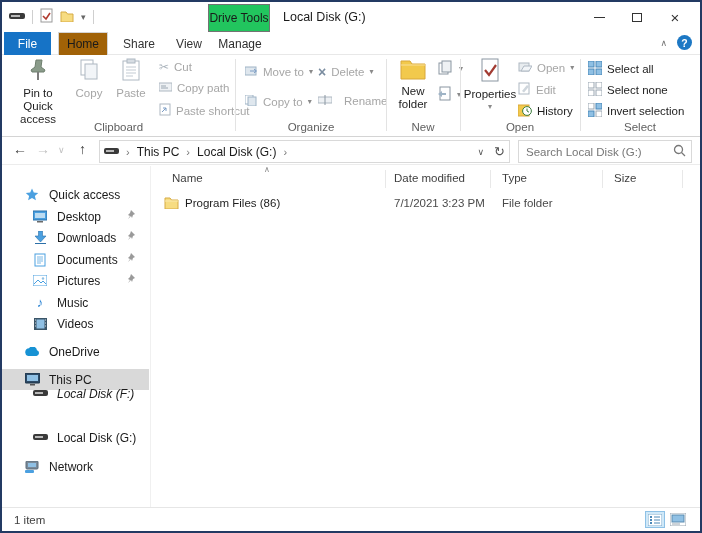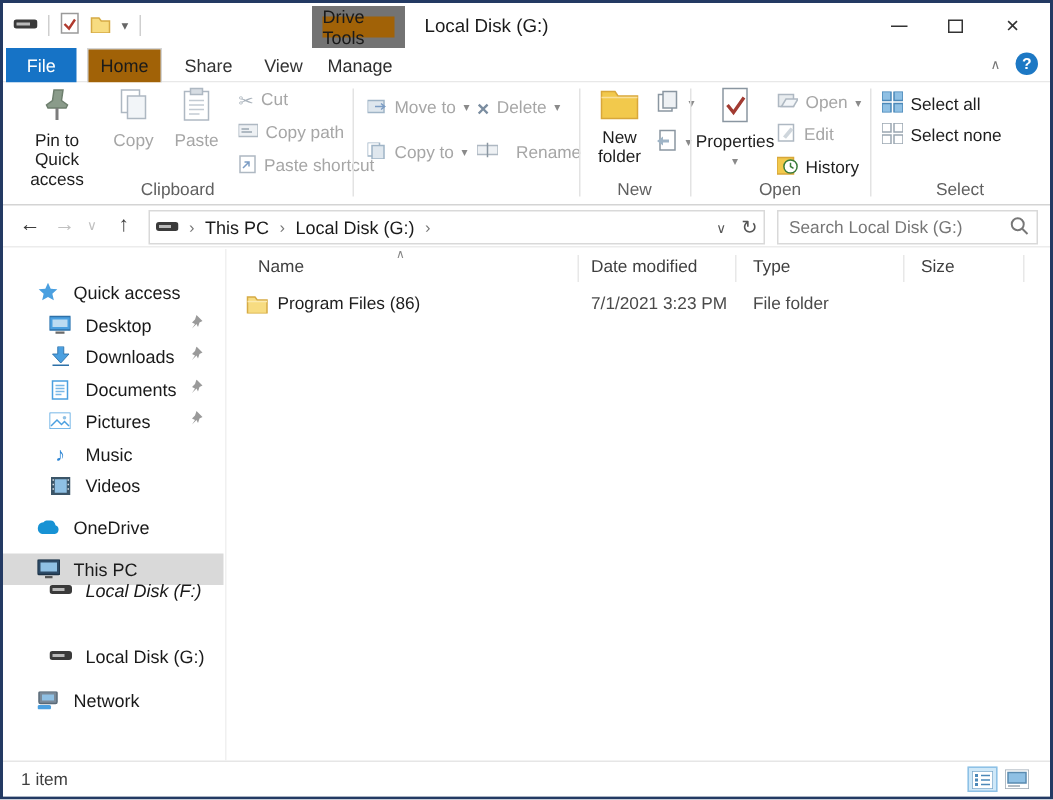--- a/index.html
+++ b/index.html
@@ -4,22 +4,22 @@
 <style>
   html,body{margin:0;padding:0;background:#fff;}
   *{box-sizing:border-box;}
   .window{position:relative;width:702px;height:533px;border:2px solid #233a63;background:#fff;
     font-family:"Liberation Sans",sans-serif;font-size:12px;color:#1e1e1e;overflow:hidden;}
   
   .titlebar{position:absolute;left:0;top:0;right:0;height:30px;background:#fff;}
   .qat{position:absolute;left:7px;top:0;height:30px;display:flex;align-items:center;gap:7px;}
   .qat-sep{width:1px;height:14px;background:#cfcfcf;}
   .caret{font-size:9px;color:#666;line-height:1;}
-  .ctx-tab{position:absolute;left:206px;top:2px;width:62px;height:28px;background:#a16207;
-    border:7px solid #737373;display:flex;align-items:center;justify-content:center;font-size:12px;color:#1a1a1a;}
+  .ctx-tab{position:absolute;left:206px;top:2px;width:62px;height:28px;background:#22c55e;
+    border:1px solid #737373;display:flex;align-items:center;justify-content:center;font-size:12px;color:#1a1a1a;}
   .win-title{position:absolute;left:281px;top:8px;font-size:12.5px;color:#1a1a1a;}
   .win-controls{position:absolute;right:6px;top:0;height:30px;display:flex;}
   .win-btn{width:38px;height:30px;display:flex;align-items:center;justify-content:center;color:#333;}
   .max-shape{width:10px;height:9px;border:1px solid #333;}
   .min-shape{width:11px;height:1px;background:#333;}
   .close-glyph{font-size:15px;color:#333;line-height:1;}
   
   .tabrow{position:absolute;left:0;top:30px;right:0;height:23px;border-bottom:1px solid #e8e8e8;background:#fff;}
   .tab{position:absolute;top:0;height:23px;display:flex;align-items:center;justify-content:center;font-size:12px;color:#333;}
   .tab-file{left:2px;width:47px;background:#1673c6;color:#fff;}
@@ -222,20 +222,21 @@
     </div>
     <div class="smallbtn dis" style="left:316px;top:40px;gap:12px;">
       <span>
         <svg width="14" height="10" viewBox="0 0 14 10">
             <rect x="0" y="2" width="14" height="6" fill="#eef1f4" stroke="#aeb8c2"></rect>
             <path d="M7 0 v10" stroke="#8a96a1"></path>
           </svg>
       </span>
       <span>Rename</span>
     </div>
+    <div class="grp-label" style="left:234px;width:150px;">Organize</div>
     <div class="grp-sep" style="left:384px;"></div>
 
     <div class="bigbtn en" style="left:389px;top:3px;width:44px;">
       <span>
         <svg width="26" height="22" viewBox="0 0 26 22">
             <path d="M1 3 h9 l2 3 h13 v15 H1 z" fill="#f2c94c" stroke="#d8a73a"></path>
             <path d="M1 7 h24" stroke="#f9e09a"></path>
           </svg>
       </span>
       <span>New folder</span>
@@ -317,20 +318,31 @@
     <div class="smallbtn en" style="left:586px;top:27px;">
       <span>
         <svg width="14" height="14" viewBox="0 0 14 14">
             <rect x="0" y="0" width="6" height="6" fill="none" stroke="#9aa6b1"></rect>
             <rect x="8" y="0" width="6" height="6" fill="none" stroke="#9aa6b1"></rect>
             <rect x="0" y="8" width="6" height="6" fill="none" stroke="#9aa6b1"></rect>
             <rect x="8" y="8" width="6" height="6" fill="none" stroke="#9aa6b1"></rect>
           </svg>
       </span>
       <span>Select none</span>
+    </div>
+    <div class="smallbtn en" style="left:586px;top:48px;">
+      <span>
+        <svg width="14" height="14" viewBox="0 0 14 14">
+            <rect x="0" y="0" width="6" height="6" fill="none" stroke="#9aa6b1"></rect>
+            <rect x="8" y="0" width="6" height="6" fill="#8fc0e4" stroke="#4b88b8"></rect>
+            <rect x="0" y="8" width="6" height="6" fill="#8fc0e4" stroke="#4b88b8"></rect>
+            <rect x="8" y="8" width="6" height="6" fill="none" stroke="#9aa6b1"></rect>
+          </svg>
+      </span>
+      <span>Invert selection</span>
     </div>
     <div class="grp-label" style="left:578px;width:120px;">Select</div>
   </div>
 
   <div class="addressrow">
     <span class="navgl" style="left:11px;">←</span>
     <span class="navgl grey" style="left:34px;">→</span>
     <span class="navgl grey" style="left:56px;font-size:9px;top:8px;">∨</span>
     <span class="navgl" style="left:77px;">↑</span>
     <div class="addrbox">

